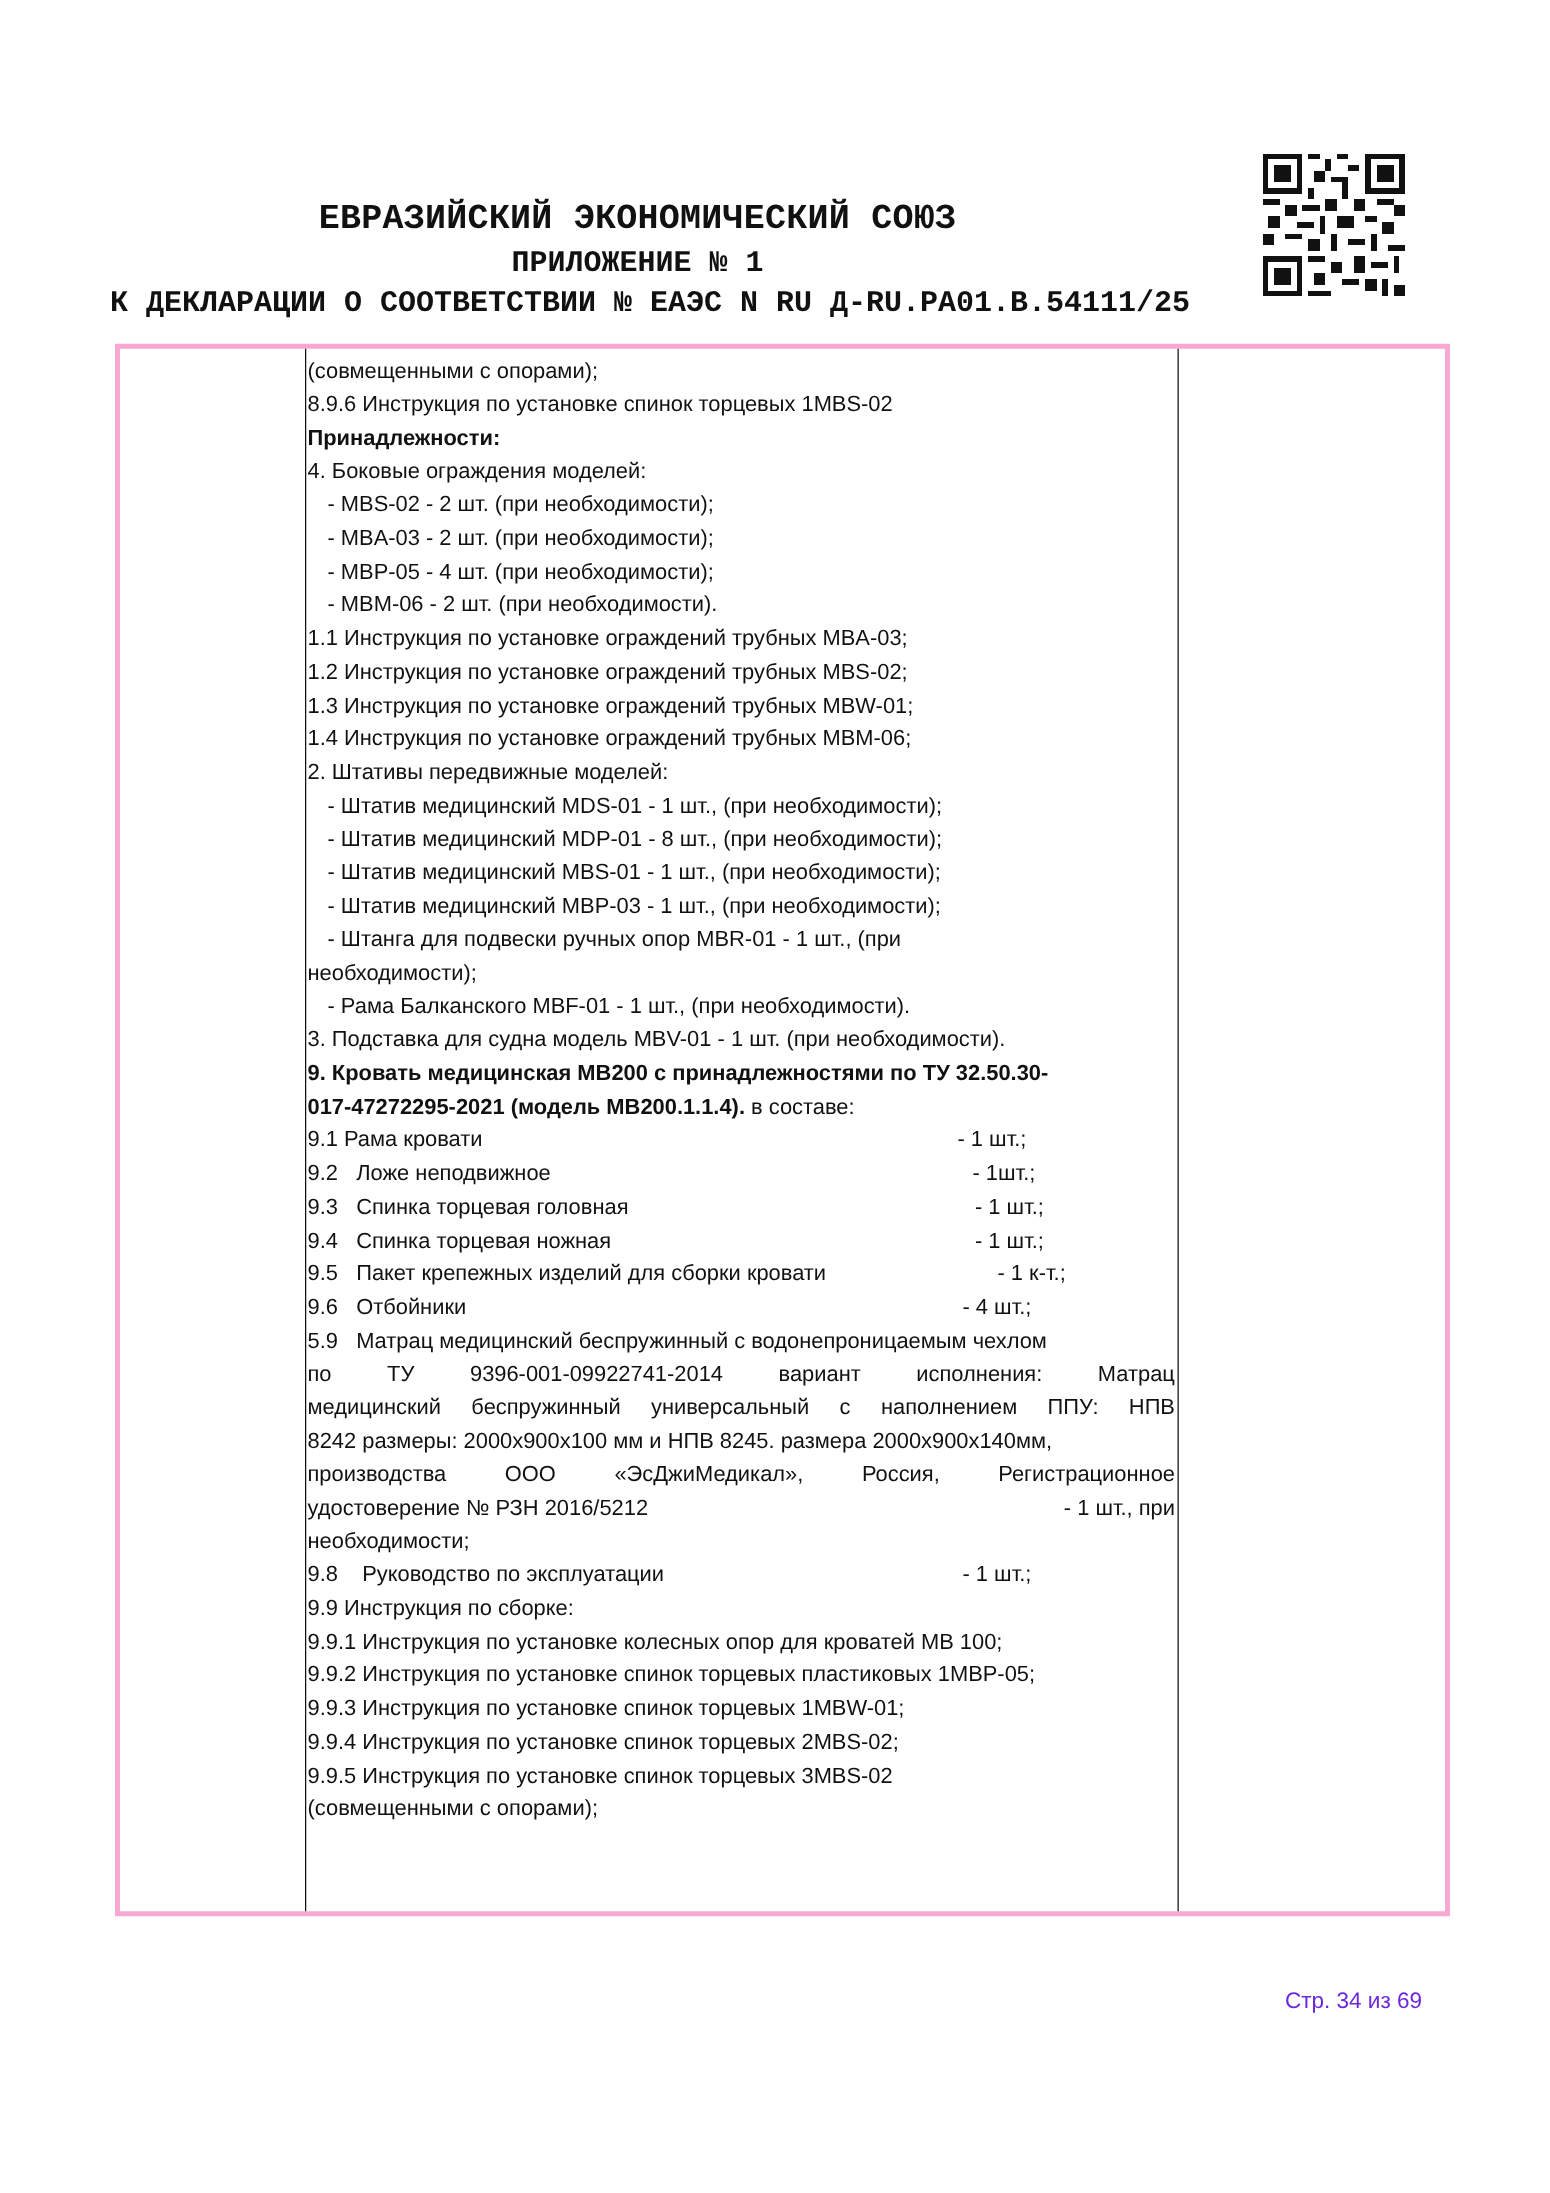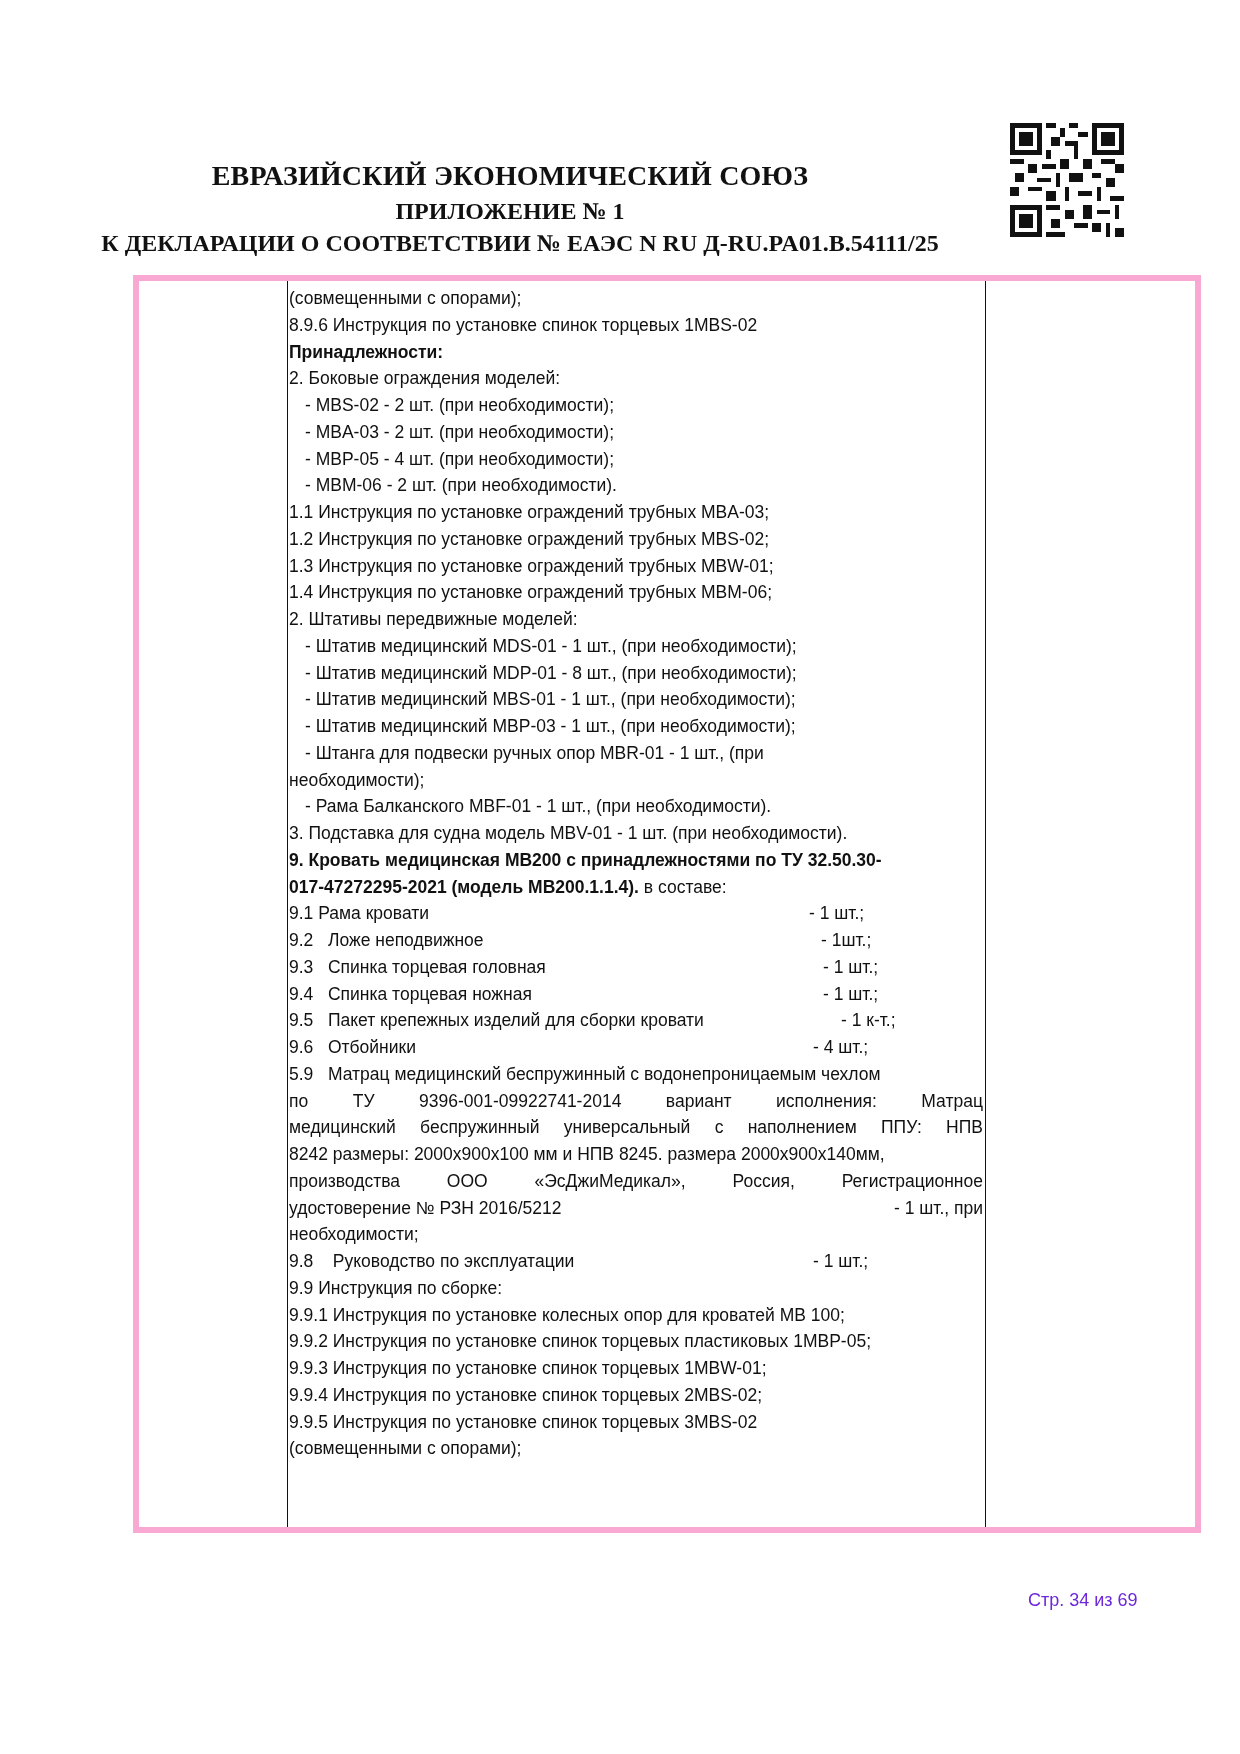--- a/index.html
+++ b/index.html
@@ -1,22 +1,22 @@
 <!DOCTYPE html>
 <html><head>
 <meta charset="utf-8">
 <style>
   html, body { margin:0; padding:0; }
   body { width:1240px; height:1754px; background:#ffffff; position:relative; overflow:hidden; color:#111; }
-  .hdr { position:absolute; left:0; width:1020px; text-align:center; font-family:Liberation Serif, serif; font-weight:bold; color:#111; }
+  .hdr { position:absolute; left:0; width:1020px; text-align:center; font-family:Liberation Mono, monospace; font-weight:bold; color:#111; }
   .hdr1 { top:160px; font-size:28px; letter-spacing:0.2px; }
   .hdr2 { top:198px; font-size:24px; }
   .hdr3 { top:230px; font-size:24px; left:0; width:1040px; }
   .qr { position:absolute; left:1010px; top:123px; width:114px; height:114px; }
-  .tbl { position:absolute; left:92px; top:275px; width:1068px; height:1258px; border:6px solid #f9a8d4; box-sizing:border-box;margin-left:41px; }
+  .tbl { position:absolute; left:92px; top:275px; width:1068px; height:1258px; border:4px solid #f9a8d4; box-sizing:border-box; }
   .col1 { position:absolute; left:0; top:0; width:149px; height:100%; border-right:1.5px solid #111; box-sizing:border-box; }
   .col2 { position:absolute; left:149px; top:0; width:698px; height:100%; border-right:1.5px solid #111; box-sizing:border-box; padding:4px 0 0 1px; }
   .col3 { position:absolute; left:847px; top:0; right:0; height:100%; }
   .ln { font-family:"Liberation Sans", sans-serif; font-size:17.5px; line-height:26.75px; height:26.75px; white-space:pre; position:relative; color:#111; }
   .b { font-weight:bold; }
   .ind { padding-left:16px; }
   .qty { position:absolute; top:0; }
   .just { display:flex; justify-content:space-between; white-space:nowrap; padding-right:2px;align-items:center; }
   .footer { position:absolute; left:1028px; top:1590px; font-family:"Liberation Sans", sans-serif; font-size:18px; color:#6d28d9; }
 </style>
@@ -80,21 +80,21 @@
       <rect x="23" y="23" width="2" height="2"></rect>
   </g>
 </svg>
 
 <div class="tbl">
   <div class="col1"></div>
   <div class="col2">
     <div class="ln">(совмещенными с опорами);</div>
     <div class="ln">8.9.6 Инструкция по установке спинок торцевых 1MBS-02</div>
     <div class="ln b">Принадлежности:</div>
-    <div class="ln">2. Боковые ограждения моделей:</div>
+    <div class="ln">4. Боковые ограждения моделей:</div>
     <div class="ln ind">- MBS-02 - 2 шт. (при необходимости);</div>
     <div class="ln ind">- MBA-03 - 2 шт. (при необходимости);</div>
     <div class="ln ind">- MBP-05 - 4 шт. (при необходимости);</div>
     <div class="ln ind">- MBM-06 - 2 шт. (при необходимости).</div>
     <div class="ln">1.1 Инструкция по установке ограждений трубных MBA-03;</div>
     <div class="ln">1.2 Инструкция по установке ограждений трубных MBS-02;</div>
     <div class="ln">1.3 Инструкция по установке ограждений трубных MBW-01;</div>
     <div class="ln">1.4 Инструкция по установке ограждений трубных MBM-06;</div>
     <div class="ln">2. Штативы передвижные моделей:</div>
     <div class="ln ind">- Штатив медицинский MDS-01 - 1 шт., (при необходимости);</div>

